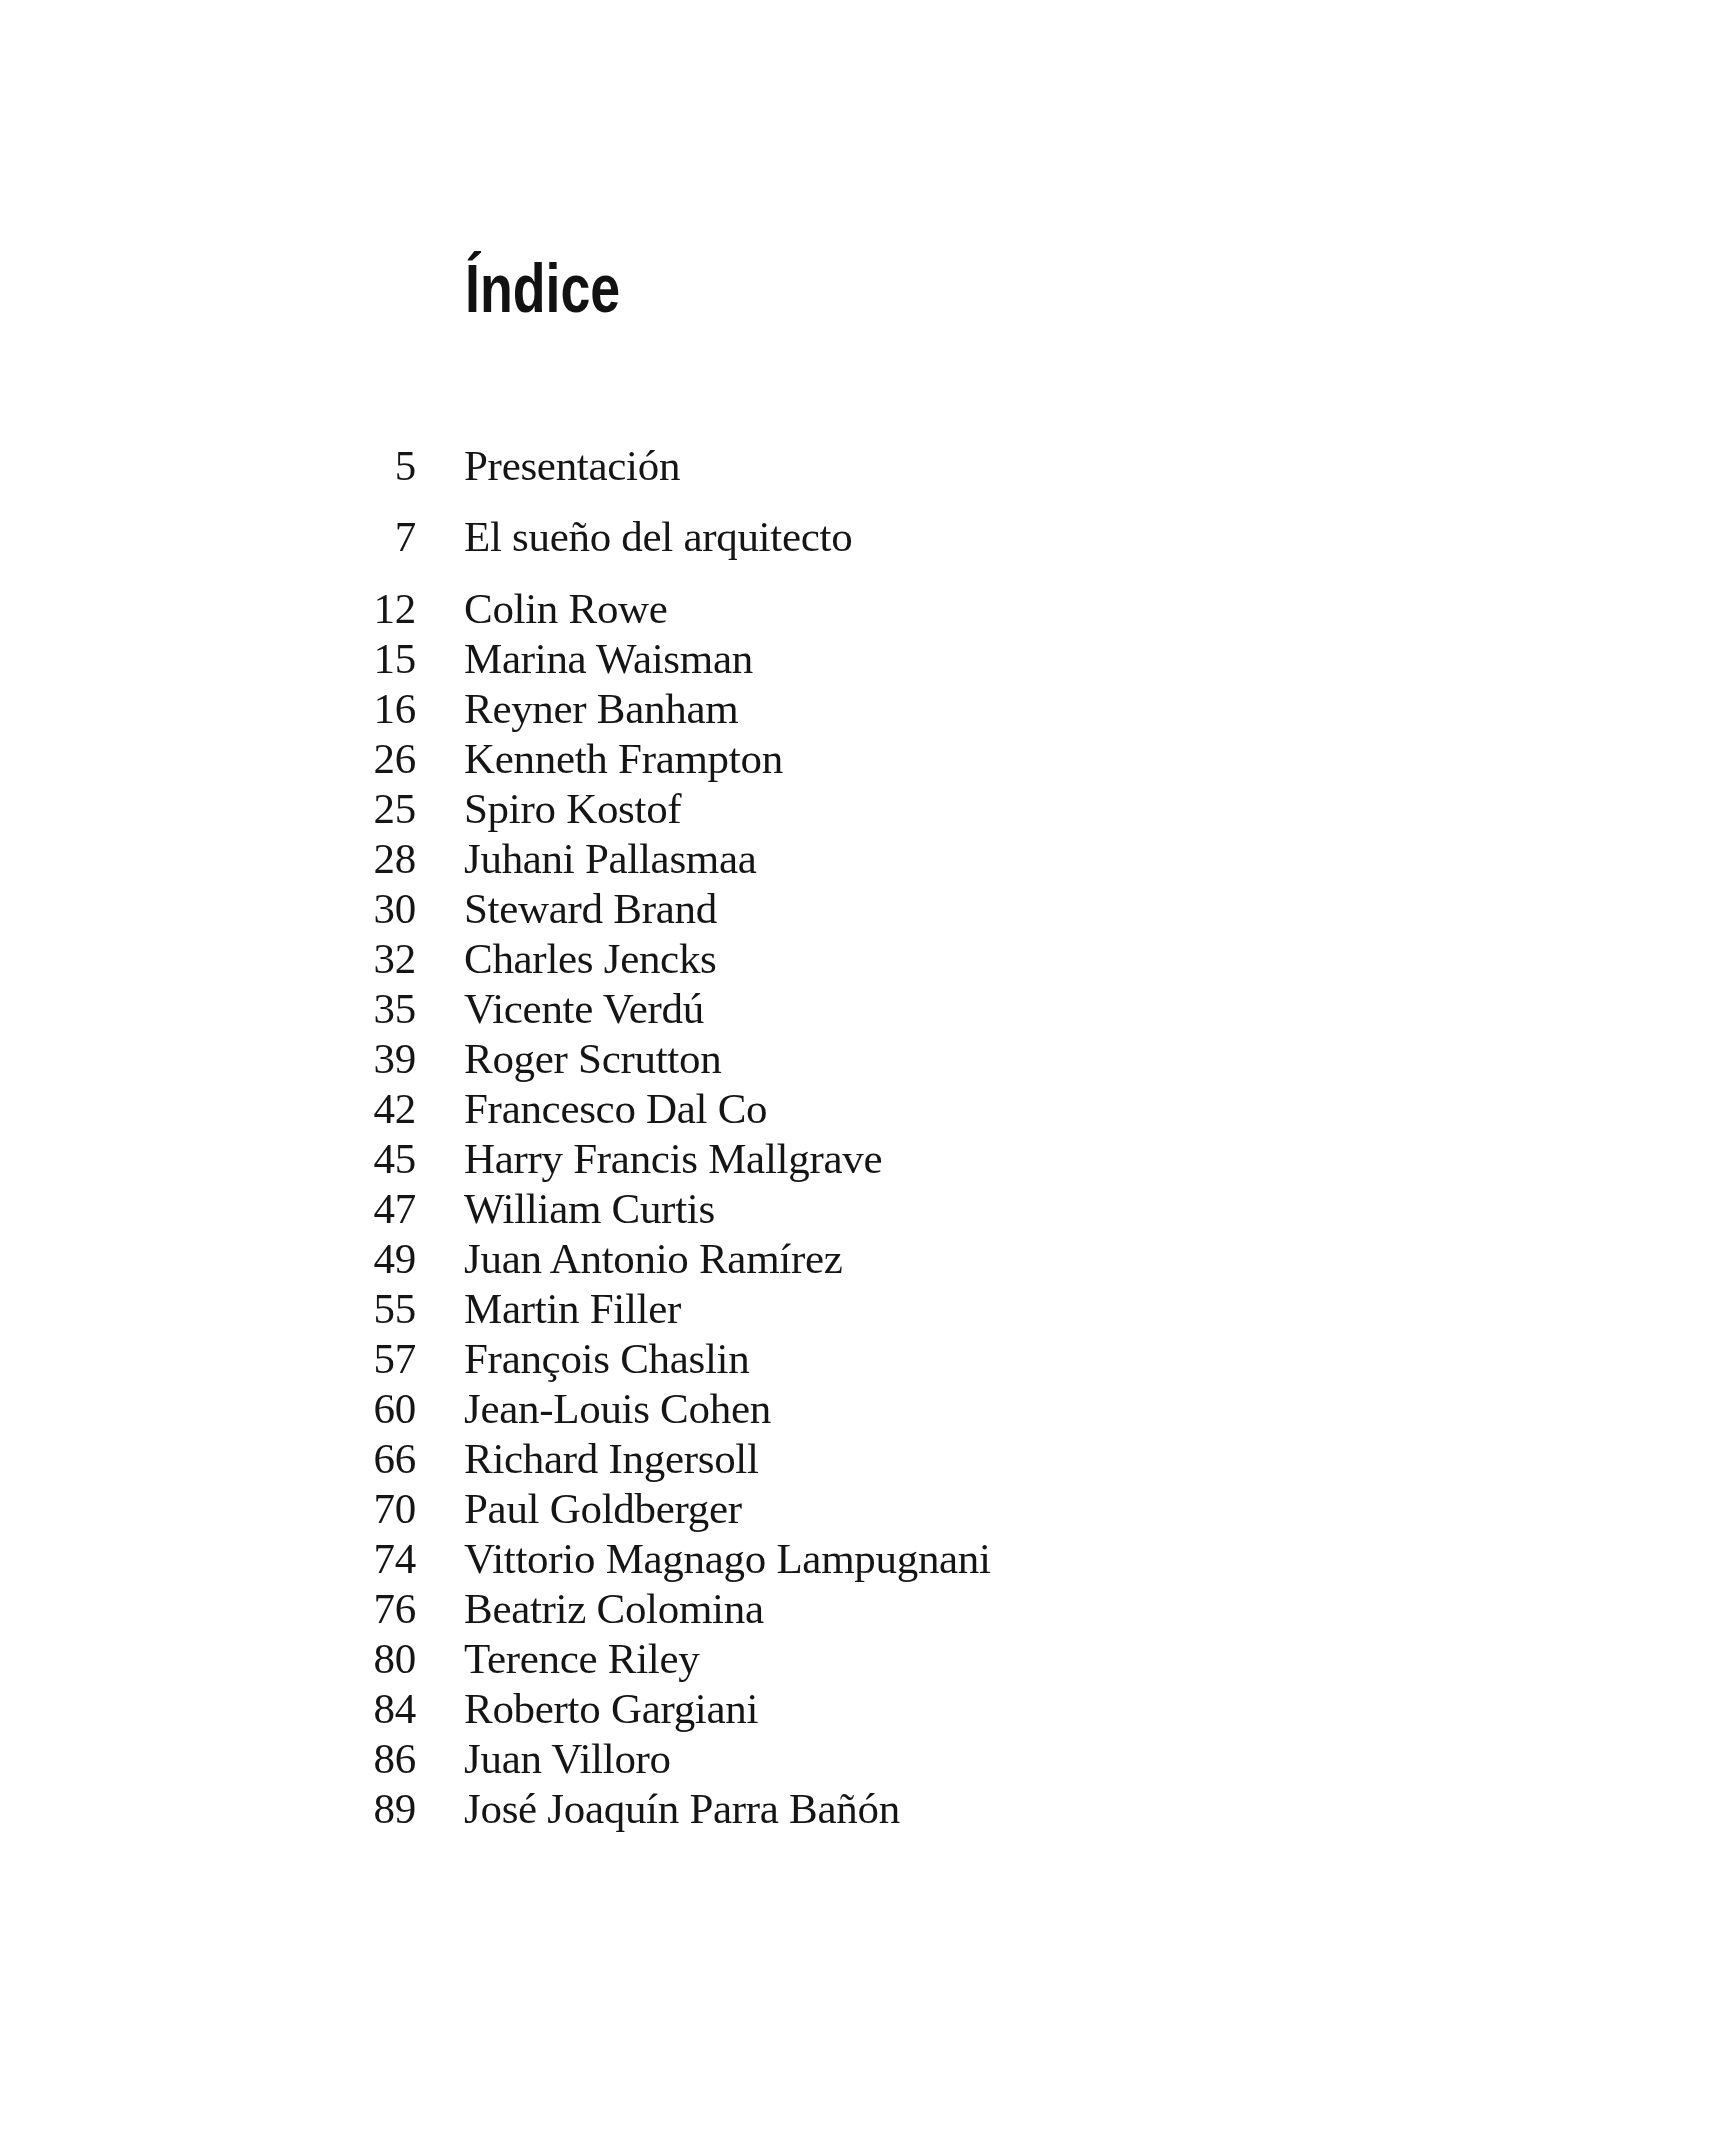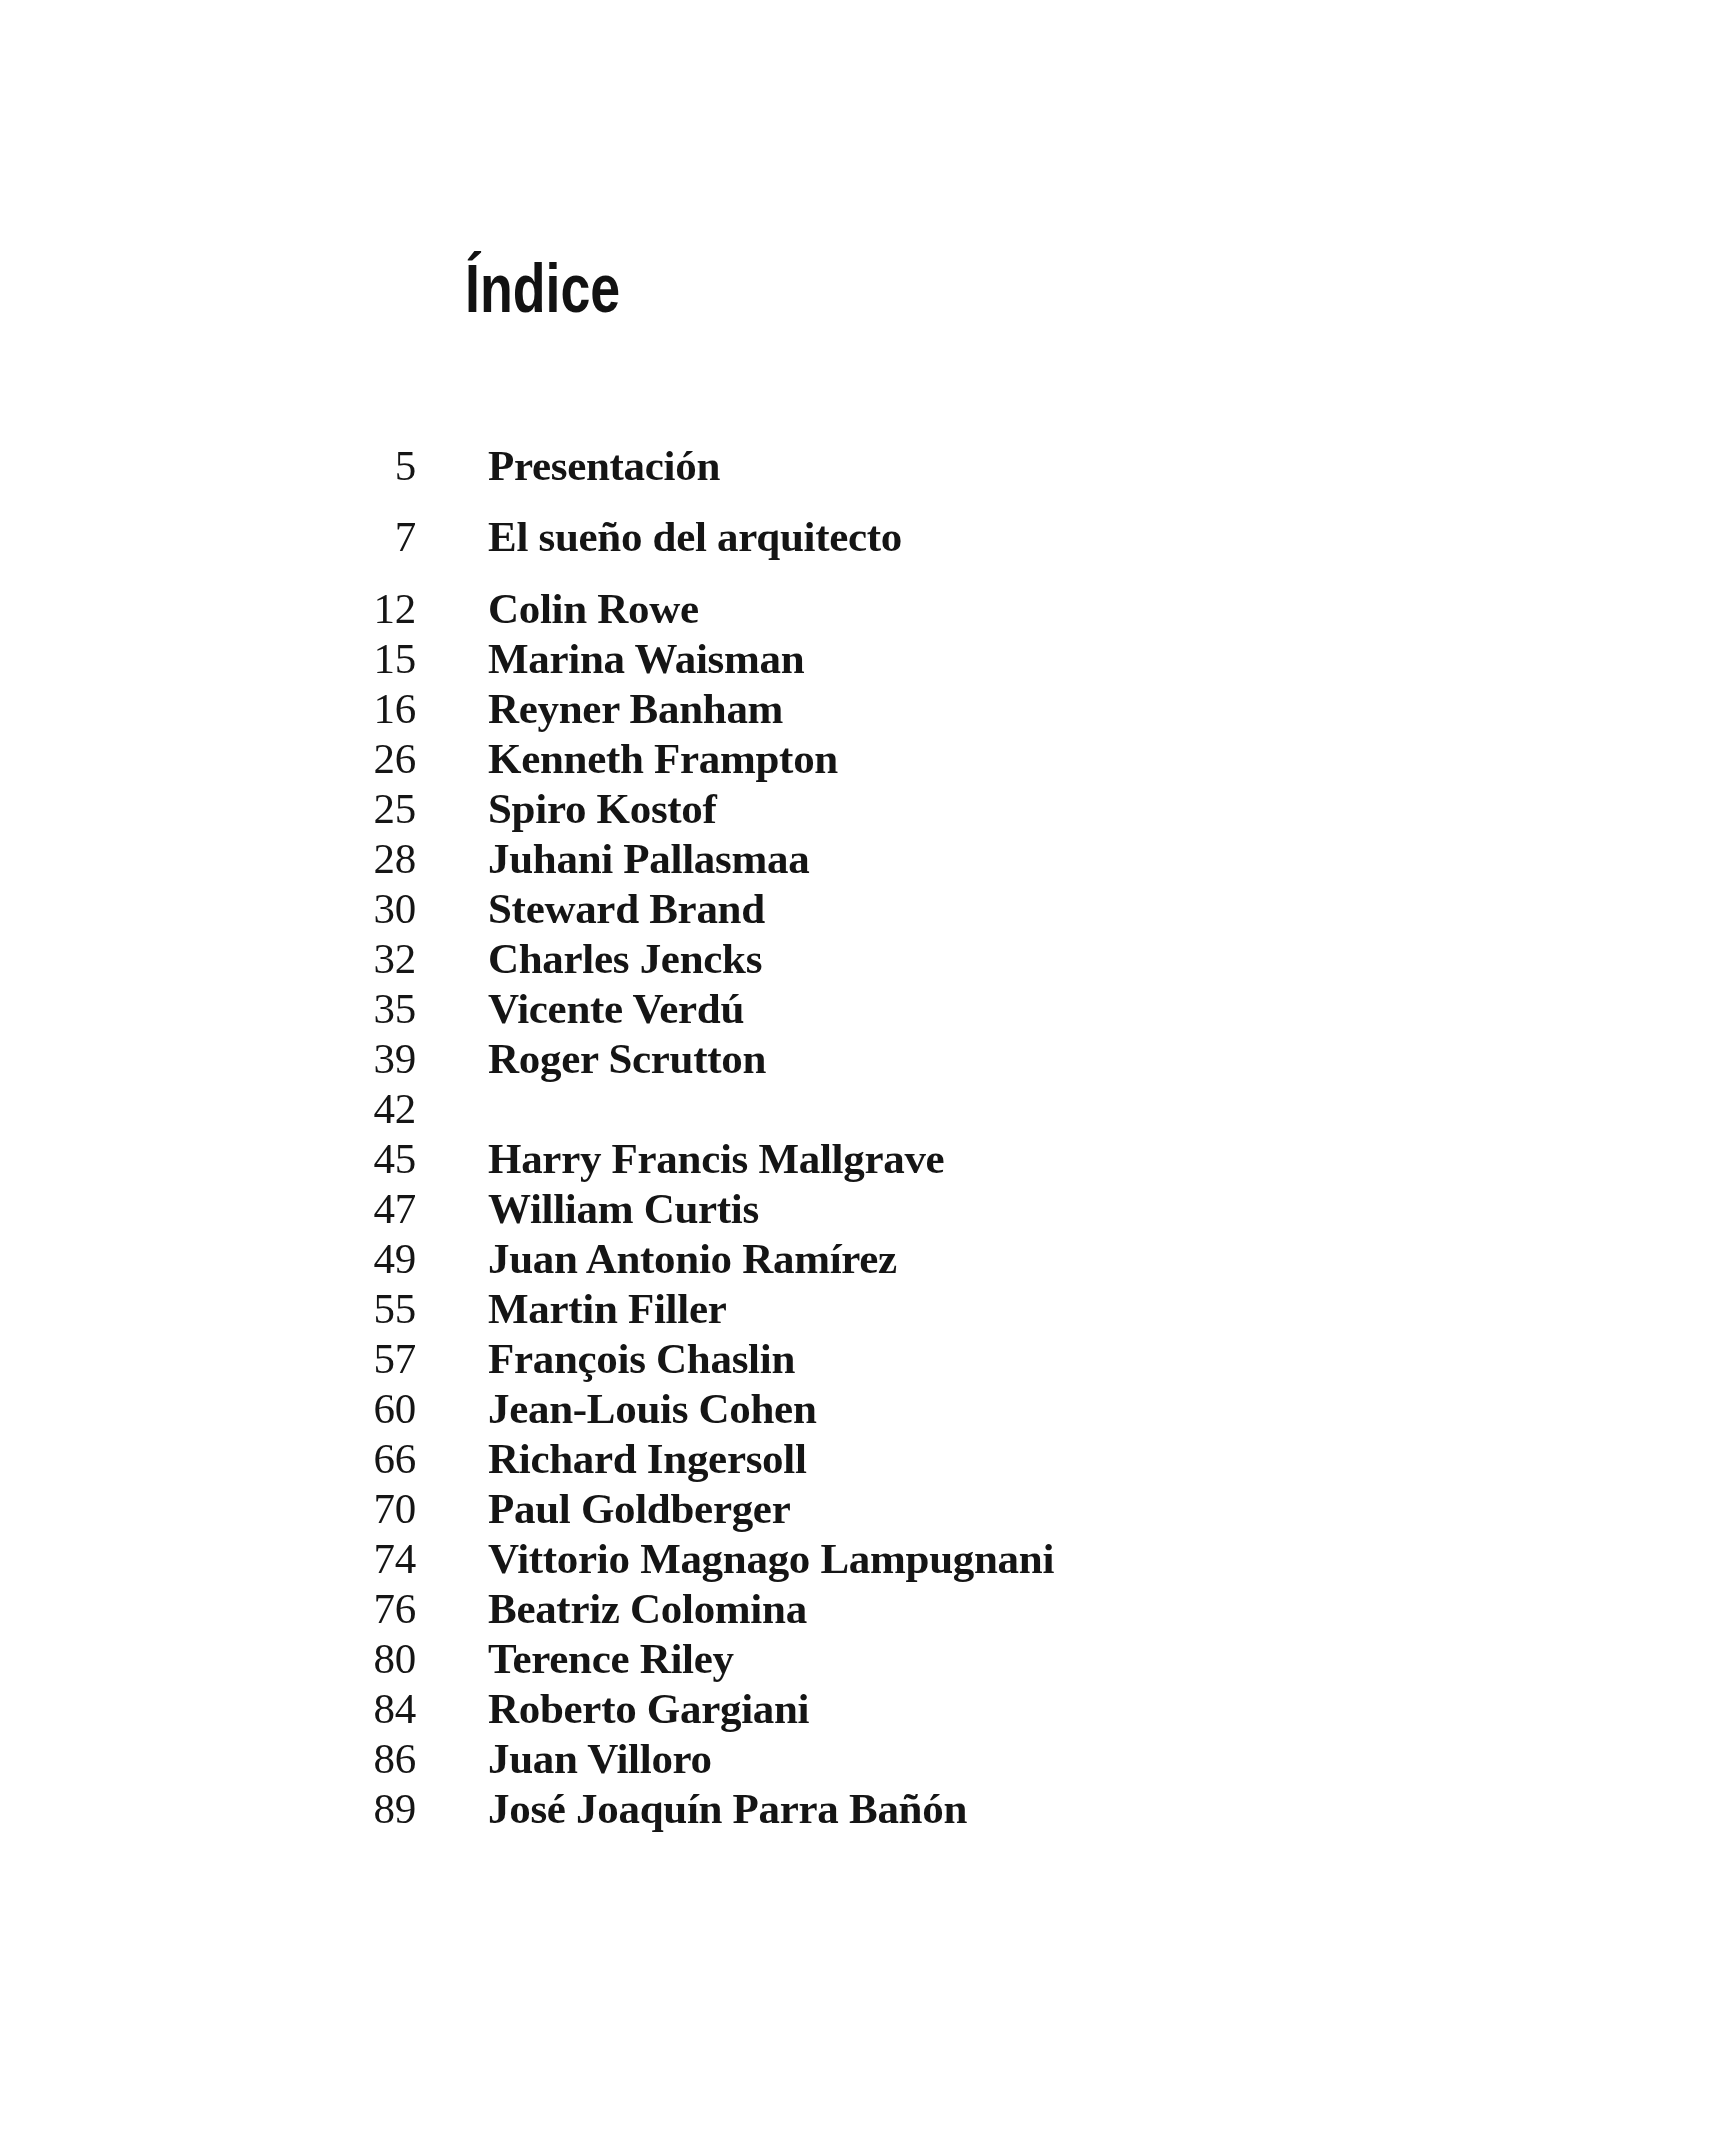--- a/index.html
+++ b/index.html
@@ -31,21 +31,21 @@
   .toc {
     position: absolute;
     left: 345px;
     top: 441px;
     font-size: 43px;
     line-height: 50px;
     letter-spacing: -0.3px;
   }
   .row { display: flex; white-space: nowrap; }
   .num { width: 71px; text-align: right; display: inline-block; }
-  .label { margin-left: 72px; display: inline-block; font-weight: bold; }
+  .label { margin-left: 48px; display: inline-block; }
   .toc-front .row { margin-bottom: 21.3px; }
 </style>
 </head>
 <body>
 
 <h1 class="page-title"><span class="condensed">Índice</span></h1>
 
 <div class="toc">
   <div class="toc-front">
       <div class="row">
@@ -93,20 +93,21 @@
       <div class="row">
         <span class="num">35</span>
         <span class="label">Vicente Verdú</span>
       </div>
       <div class="row">
         <span class="num">39</span>
         <span class="label">Roger Scrutton</span>
       </div>
       <div class="row">
         <span class="num">42</span>
+        <span class="label">Francesco Dal Co</span>
       </div>
       <div class="row">
         <span class="num">45</span>
         <span class="label">Harry Francis Mallgrave</span>
       </div>
       <div class="row">
         <span class="num">47</span>
         <span class="label">William Curtis</span>
       </div>
       <div class="row">

